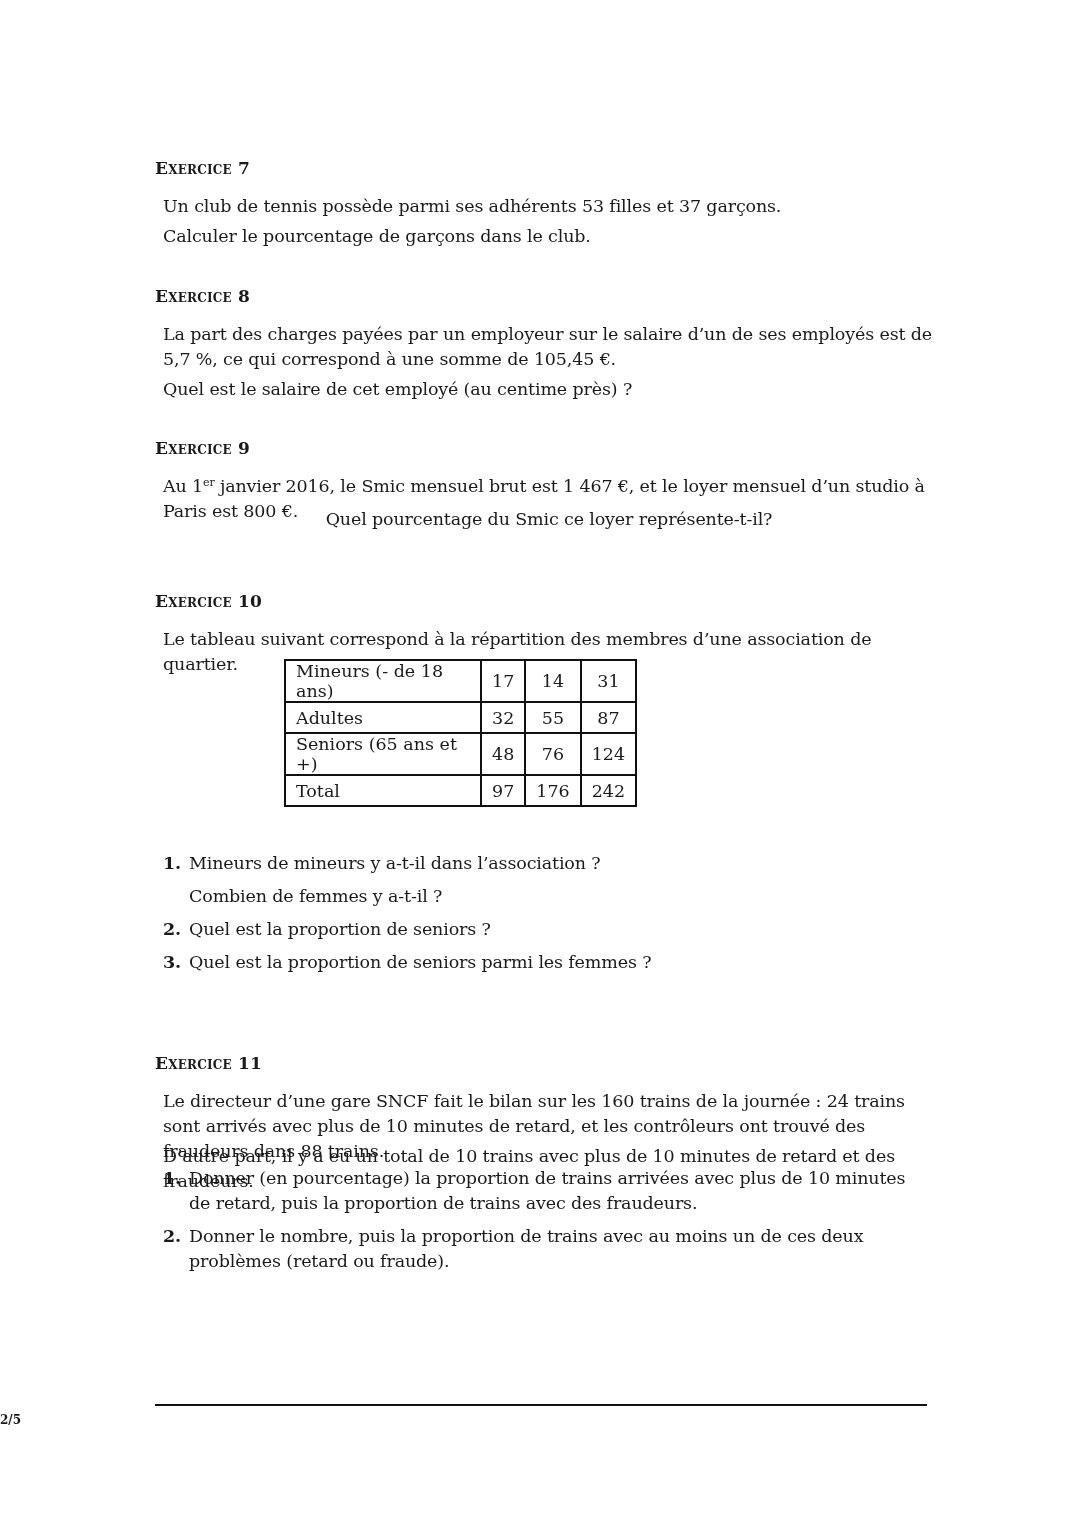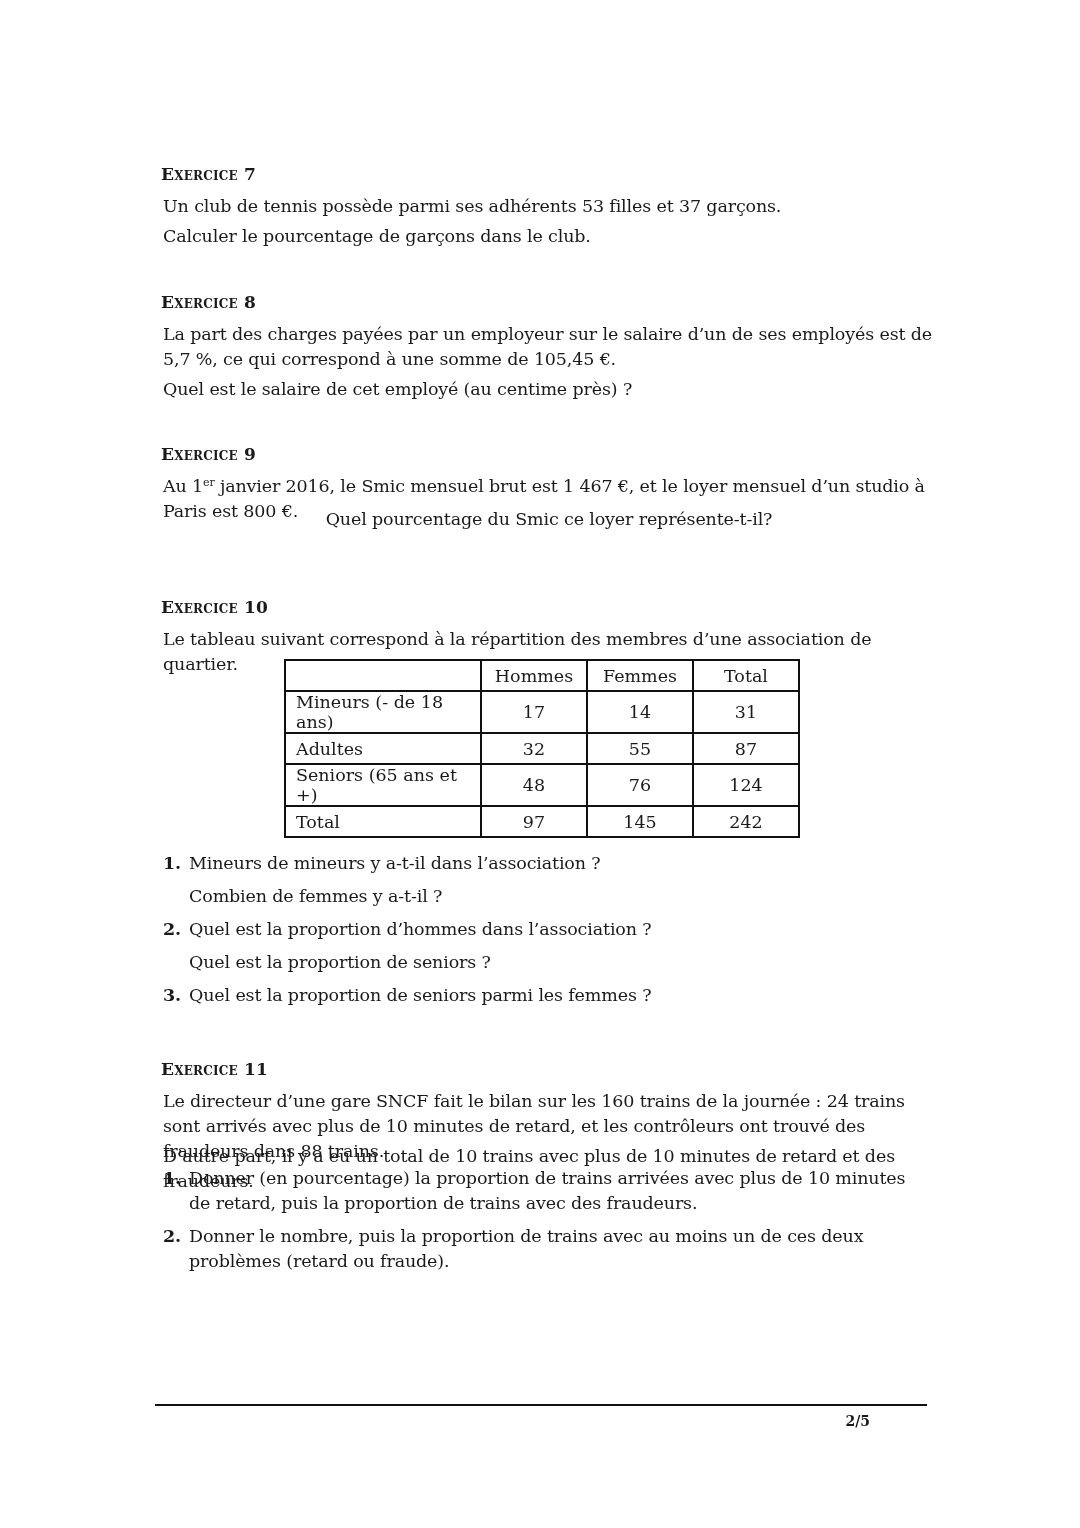--- a/index.html
+++ b/index.html
@@ -4,21 +4,21 @@
   <style>
     html, body { margin: 0; padding: 0; background: #ffffff; }
     body {
       width: 1080px; height: 1528px; position: relative; overflow: hidden;
       font-family: "DejaVu Serif", "Liberation Serif", serif;
       color: #1a1a1a;
     }
     .page { position: absolute; left: 155px; width: 772px; top: 0; }
     .ex-title {
       position: absolute; left: 0; font-weight: bold; font-size: 17px;
-      font-variant: small-caps; letter-spacing: 0.2px; margin: 6px;
+      font-variant: small-caps; letter-spacing: 0.2px; margin: 0;
     }
     .ex-title .num { font-variant: normal; }
     .para {
       position: absolute; left: 0; width: 772px; font-size: 17.5px; line-height: 25px;
       margin: 8px; letter-spacing: -0.15px;
     }
     .para sup { font-size: 11px; vertical-align: 6px; line-height: 0; }
     table.data {
       position: absolute; left: 129px; top: 659px; border-collapse: collapse;
       font-size: 17.5px;
@@ -28,22 +28,22 @@
     }
     table.data td.rowhead { text-align: left; width: 174px; }
     table.data td.c1 { width: 84px; }
     table.data td.c2 { width: 84px; }
     table.data td.c3 { width: 84px; }
     .qlist { position: absolute; left: 8px; width: 764px; margin: 0; padding: 0; list-style: none; }
     .qitem { position: relative; padding-left: 26px; font-size: 17.5px; line-height: 25px; letter-spacing: -0.15px; }
     .qnum { position: absolute; left: 0; top: 0; font-weight: bold; }
     .footer-rule { position: absolute; left: 155px; width: 772px; top: 1404px; height: 0; border-top: 2px solid #111; }
     .page-num {
-      position: absolute; left: 0; width: 870px; top: 1413px; text-align: right;
-      font-weight: bold; font-size: 14px;
+      position: absolute; left: 0; width: 870px; top: 1413px; text-align: left;
+      font-weight: bold; font-size: 12px;
     }
   </style>
 </head>
 <body>
 
 <div class="page">
 
   <section>
     <h2 class="ex-title" style="top:158px;">
       <span>Exercice</span>
@@ -73,26 +73,20 @@
 
   <section>
     <h2 class="ex-title" style="top:591px;">
       <span>Exercice</span>
       <span class="num">10</span>
     </h2>
     <p class="para" style="top:619px;">Le tableau suivant correspond à la répartition des membres d’une association de quartier.</p>
 
     <table class="data">
       <tbody>
-          <tr>
-        <td class="rowhead"></td>
-        <td class="c1">Hommes</td>
-        <td class="c2">Femmes</td>
-        <td class="c3">Total</td>
-      </tr>
       <tr>
         <td class="rowhead">Mineurs (- de 18 ans)</td>
         <td>17</td>
         <td>14</td>
         <td>31</td>
       </tr>
       <tr>
         <td class="rowhead">Adultes</td>
         <td>32</td>
         <td>55</td>
@@ -100,35 +94,34 @@
       </tr>
       <tr>
         <td class="rowhead">Seniors (65 ans et +)</td>
         <td>48</td>
         <td>76</td>
         <td>124</td>
       </tr>
       <tr>
         <td class="rowhead">Total</td>
         <td>97</td>
-        <td>145</td>
+        <td>176</td>
         <td>242</td>
       </tr>
     </tbody>
       </table>
 
     <ol class="qlist" style="top:847px;">
       <li class="qitem" style="line-height:33px;">
         <span class="qnum">1.</span>
         <div>Mineurs de mineurs y a-t-il dans l’association ?</div>
         <div>Combien de femmes y a-t-il ?</div>
       </li>
       <li class="qitem" style="line-height:33px;">
         <span class="qnum">2.</span>
-        <div>Quel est la proportion d’hommes dans l’association ?</div>
         <div>Quel est la proportion de seniors ?</div>
       </li>
       <li class="qitem" style="line-height:33px;">
         <span class="qnum">3.</span>
         <div>Quel est la proportion de seniors parmi les femmes ?</div>
       </li>
     </ol>
   </section>
 
   <section>

